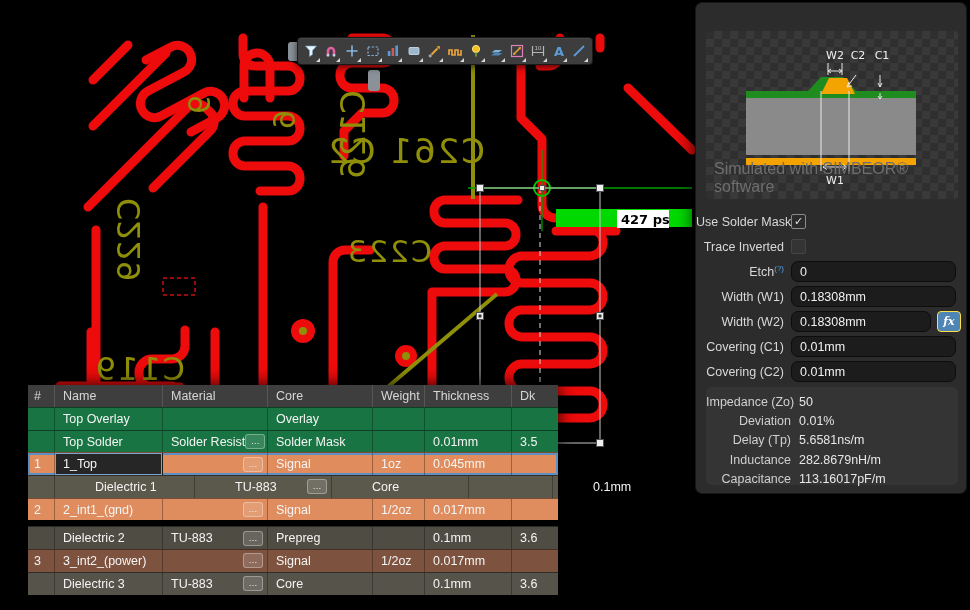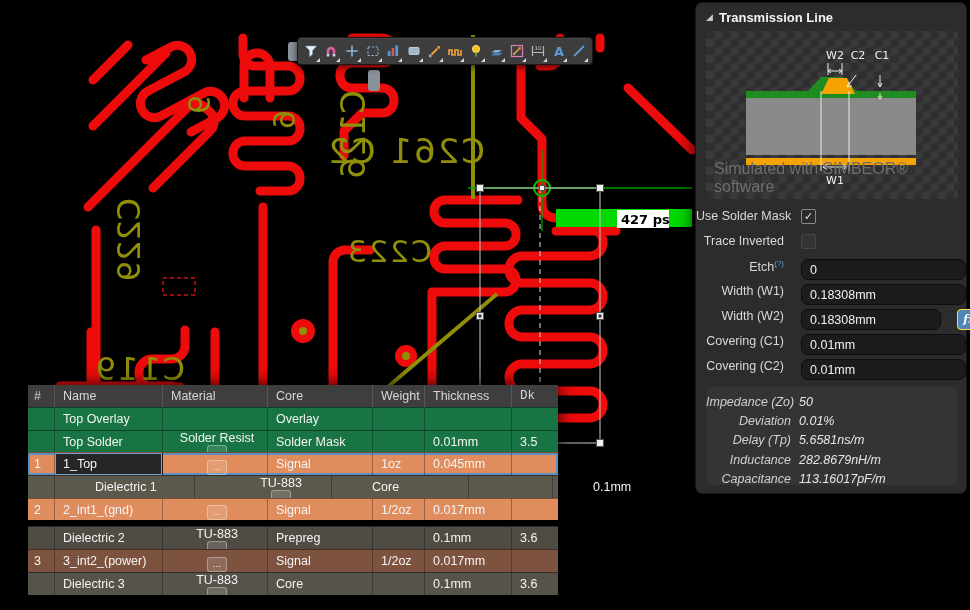--- a/index.html
+++ b/index.html
@@ -26,56 +26,56 @@
   .collapse-icon{color:#c9c9c9;font-size:9px;margin-right:6px;line-height:1;}
   .collapse-icon:before{content:"◢";}
   #panel-title{font-weight:bold;color:#f2f2f2;font-size:13px;}
   #preview{position:absolute;left:10px;top:28px;width:252px;height:168px;border-radius:4px;overflow:hidden;
     background-color:#2f2f2f;
     background-image:linear-gradient(45deg,#393939 25%,transparent 25%,transparent 75%,#393939 75%),
                      linear-gradient(45deg,#393939 25%,transparent 25%,transparent 75%,#393939 75%);
     background-size:16px 16px;background-position:0 0,8px 8px;}
   #watermark{position:absolute;left:8px;bottom:3px;color:#6e6e6e;font-size:16px;}
   #form-rows{position:absolute;left:0;top:206px;right:0;}
-  .p-row{display:flex;height:25px;padding-right:13px;gap:10px;}
+  .p-row{display:flex;align-items:center;height:25px;padding-right:13px;}
   .p-label{width:88px;text-align:right;margin-right:7px;color:#d8d8d8;white-space:nowrap;flex:none;}
   .p-label sup{color:#55a4e8;font-size:8px;}
   .p-input{height:21px;line-height:21px;background:#1c1c1c;border:1px solid #0d0d0d;border-radius:7px;
     color:#f0f0f0;padding:0 8px;box-sizing:border-box;width:165px;flex:none;}
   .p-input.short{width:140px;}
   .checkbox{width:15px;height:15px;border-radius:2px;box-sizing:border-box;flex:none;
     display:flex;align-items:center;justify-content:center;}
   .checkbox.checked{background:#2b2b2b;border:1px solid #8a8a8a;color:#e2e2e2;font-size:11px;}
   .checkbox.checked:before{content:"✓";}
   .checkbox.unchecked{background:#343434;border:1px solid #454545;}
   .fx-btn{margin-left:6px;width:22px;height:19px;border-radius:4px;background:#4f85b5;border:1px solid #fde047;
     color:#fff;font-style:italic;font-weight:bold;font-size:11px;display:flex;align-items:center;justify-content:center;
     font-family:"DejaVu Serif",serif;cursor:pointer;flex:none;}
   #stats{position:absolute;left:10px;top:384px;width:252px;height:98px;background:#343434;border-radius:6px;
     padding-top:5px;box-sizing:border-box;}
-  .s-row{display:flex;align-items:center;height:19.4px;font-style:italic;}
+  .s-row{display:flex;align-items:center;height:19.4px;}
   .s-label{width:85px;text-align:right;margin-right:8px;color:#cfcfcf;white-space:nowrap;flex:none;}
   .s-value{color:#e6e6e6;}
 
   
   #stackup{position:absolute;left:28px;top:385px;width:530px;z-index:4;font-size:12.5px;color:#f4f4f4;
     box-shadow:0 0 16px rgba(0,0,0,.9);}
   .t-grid{display:grid;grid-template-columns:27px 108px 105px 105px 52px 87px 46px;}
   #t-head{background:#3e3e3e;color:#d6d6d6;height:22px;}
   #t-head .t-cell{border-right:1px solid #575757;display:flex;align-items:center;padding-left:8px;box-sizing:border-box;}
   #t-head .t-cell:first-child{padding-left:6px;}
-  #t-head .t-cell:last-child{border-right:none;font-family:Liberation Mono, monospace;}
+  #t-head .t-cell:last-child{border-right:none;}
   .t-row{height:21.7px;border-top:1px solid rgba(0,0,0,.45);position:relative;}
   .t-row .t-cell{border-right:1px solid rgba(0,0,0,.3);display:flex;align-items:center;
     padding-left:8px;box-sizing:border-box;overflow:hidden;white-space:nowrap;}
   .t-row .t-cell:first-child{padding-left:6px;}
   .t-row .t-cell:last-child{border-right:none;}
   .t-row.selected{box-shadow:inset 0 0 0 2px #5e8fc2;z-index:2;}
   .cell-edit{background:#262626;box-shadow:inset 0 0 0 1px #79a5d2;}
-  .mat-cell{justify-content:space-between;padding-right:4px;flex-direction:column;}
+  .mat-cell{justify-content:space-between;padding-right:4px;}
   .dots-btn{width:18px;height:13px;border-radius:3px;background:rgba(255,255,255,.14);
     border:1px solid rgba(255,255,255,.32);color:#f0f0f0;font-size:9px;line-height:9px;
     display:flex;align-items:center;justify-content:center;cursor:pointer;flex:none;}
 </style>
 </head>
 <body>
 
 <div id="stage">
 
   <svg id="pcb-svg" width="970" height="610" viewBox="0 0 970 610">
@@ -379,24 +379,20 @@
           </div>
           <div class="t-cell">Core</div>
           <div class="t-cell"></div>
           <div class="t-cell">0.1mm</div>
           <div class="t-cell">3.6</div>
         </div>
       </div>
   </div>
 
   <div id="panel">
-    <div id="panel-header">
-      <span class="collapse-icon"></span>
-      <span id="panel-title">Transmission Line</span>
-    </div>
 
     <div id="preview">
       <svg width="252" height="170" viewBox="0 0 252 170">
 
         <rect x="40" y="67" width="170" height="57" fill="#8a8a8a"></rect>
 
         <rect x="40" y="127" width="170" height="7" fill="#f5a300"></rect>
 
         <path d="M40,67 v-7 h62 l13,-14 h22 l13,14 h60 v7 z" fill="#1f8c1f"></path>
 

